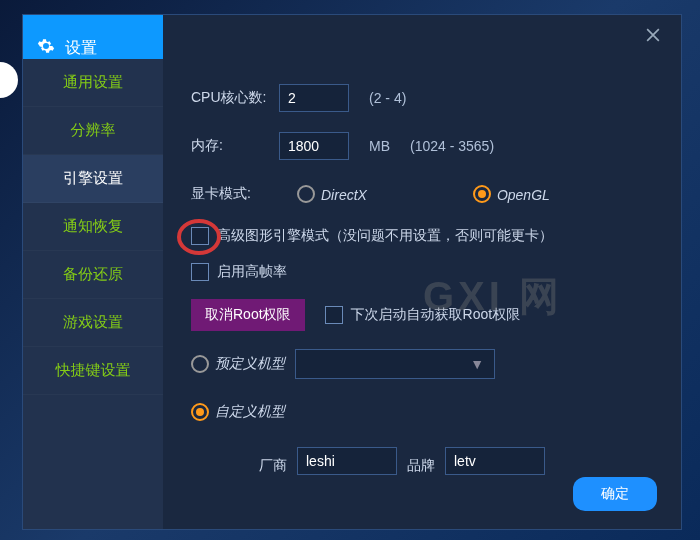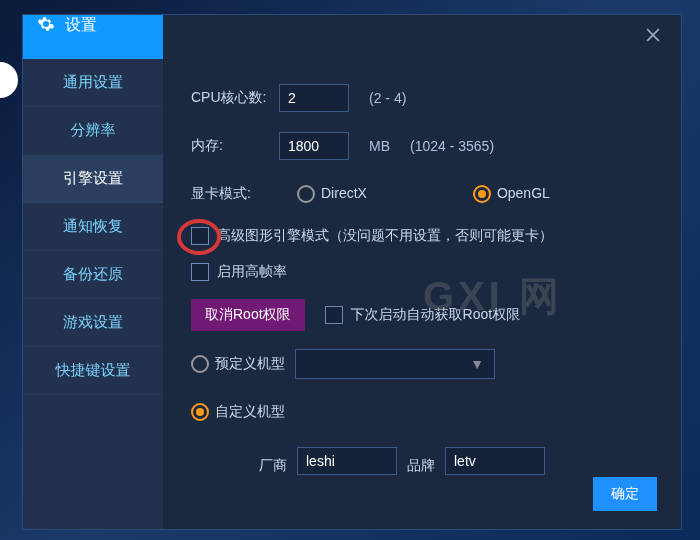--- a/index.html
+++ b/index.html
@@ -17,25 +17,25 @@
   height: 44px; display: flex; align-items: center; justify-content: space-between;
   padding: 0 18px; background: #1a2840;
 }
 .title-left { display: flex; align-items: center; gap: 8px; }
 .title-text { color: #fff; font-size: 16px; }
 .close-icon { color: #8aa; font-size: 20px; cursor: pointer; }
 .body { flex: 1; display: flex; position: relative; }
 .sidebar { width: 140px; background: #22324e; display: flex; flex-direction: column; }
 .sidebar .tab-header {
   height: 44px; background: #0d99ff; color: #fff; font-size: 16px;
-  display: flex; align-items: flex-start; gap: 10px; padding: 0 14px;
+  display: flex; align-items: flex-end; gap: 10px; padding: 0 14px;
   position: absolute; top: -44px; left: 0; width: 140px;
 }
 .sidebar-item {
-  height: 48px; color: #7dd3fc; font-size: 15px;
+  height: 48px; color: #84cc16; font-size: 15px;
   display: flex; align-items: center; justify-content: center;
   cursor: pointer; border-bottom: 1px solid rgba(255,255,255,0.03);
 }
 .sidebar-item.active { background: #2a3e60; color: #fff; text-align: right; }
 .main {
   flex: 1; padding: 24px 16px 16px 28px; color: #cdd8ea; font-size: 14px;
   display: flex; flex-direction: column; gap: 18px; position: relative;
 }
 .row { display: flex; align-items: center; gap: 10px; min-height: 30px; }
 .label { width: 78px; color: #cdd8ea; }
@@ -47,39 +47,39 @@
 .hint { color: #b0c0d8; margin-left: 10px; }
 .radio {
   width: 18px; height: 18px; border: 2px solid #999; border-radius: 50%;
   display: inline-flex; align-items: center; justify-content: center; margin-right: 6px;
 }
 .radio.active { border-color: #ff9a1a; }
 .radio.active::after {
   content: ""; width: 8px; height: 8px; background: #ff9a1a; border-radius: 50%;
 }
 .radio-row { display: flex; align-items: center; gap: 28px; }
-.radio-item { display: flex; align-items: flex-start; cursor: pointer; }
+.radio-item { display: flex; align-items: flex-end; cursor: pointer; font-style: italic; }
 .checkbox {
   width: 18px; height: 18px; border: 1px solid #6a8ab8; background: #15233a;
   display: inline-block; margin-right: 8px;
 }
 .check-row { display: flex; align-items: center; margin-left: 0; cursor: pointer; }
 .btn {
   background: #701a75; color: #fff; border: none; height: 32px;
   padding: 0 14px; font-size: 14px; cursor: pointer;
 }
 .select {
   background: #15233a; border: 1px solid #3a5a8a; height: 30px; width: 200px;
   display: flex; align-items: center; justify-content: flex-end; padding: 0 10px;
   color: #889; cursor: pointer;
 }
 .footer {
   position: absolute; bottom: 18px; right: 24px;
 }
-.footer .btn { width: 64px; height: 34px; background: #1e90ff; }
+.footer .btn { width: 84px; height: 34px; background: #1e90ff; border-radius: 12px; }
 .gear-icon svg { width: 18px; height: 18px; }
 .annot-circle {
   position: absolute; border: 4px solid #d43838; border-radius: 50%;
   width: 44px; height: 36px; pointer-events: none;
 }
 .watermark {
   position: absolute; color: rgba(120,120,120,0.35); font-size: 40px;
   font-weight: bold; letter-spacing: 4px; pointer-events: none;
   left: 260px; top: 210px;
 }

